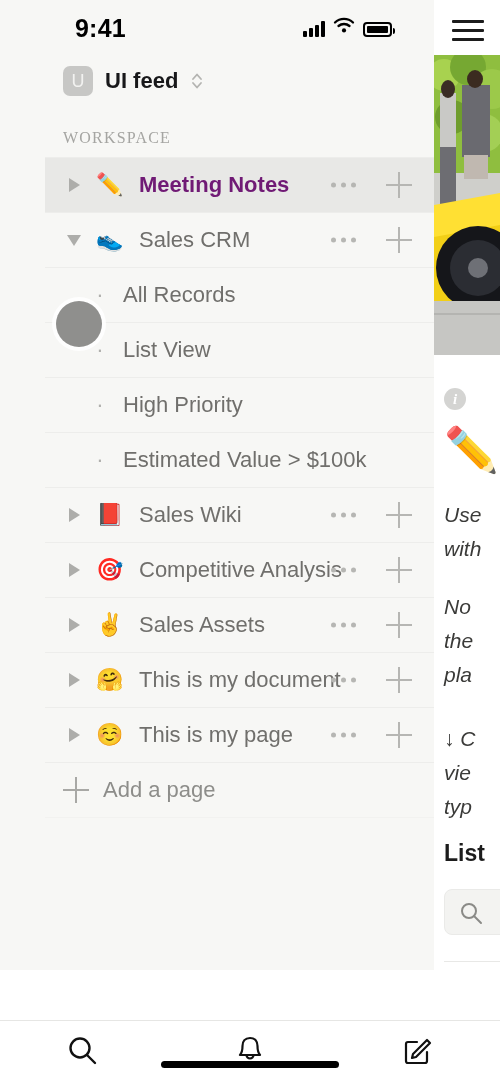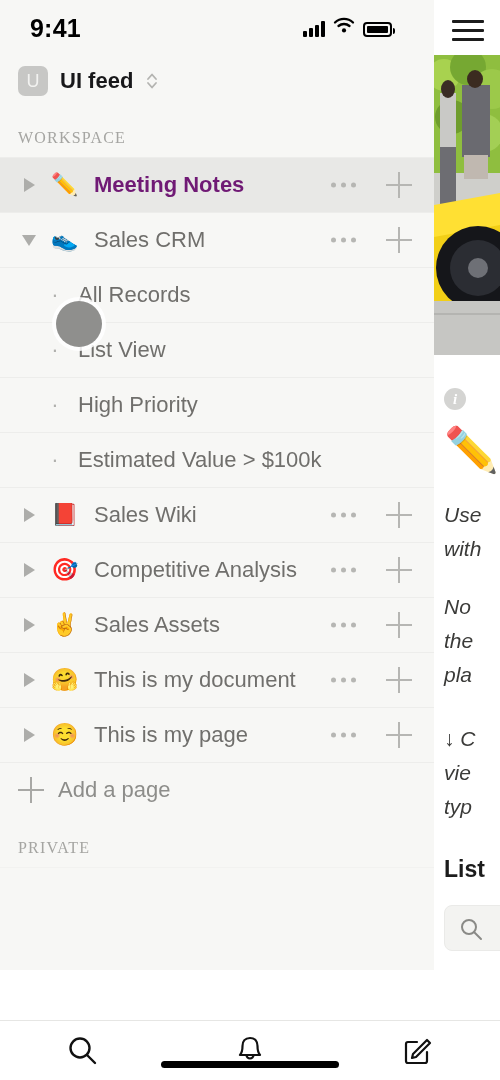--- a/index.html
+++ b/index.html
@@ -46,37 +46,37 @@
   }
   .page-emoji { font-size: 44px; line-height: 1; margin-top: 18px; }
   .page-para {
     margin-top: 26px; font-size: 21px; line-height: 34px; color: #3b3b39;
     white-space: nowrap;
     font-style: italic;
   }
   .page-para.second { margin-top: 24px; }
   .page-para.third  { margin-top: 30px; }
   .page-h {
-    margin-top: 32px; font-size: 23px; font-weight: bold; color: #1c1c1c;
+    margin-top: 16px; font-size: 23px; font-weight: bold; color: #1c1c1c;
     white-space: nowrap;
   }
   .page-search {
     margin-top: 22px; width: 120px; height: 46px; border-radius: 8px;
     background: #f3f3f1; border: 1px solid #eaeae8; position: relative;
   }
   .page-search .mag { position: absolute; left: 14px; top: 11px; }
   .page-div {
     margin-top: 26px; width: 120px; height: 1px; background: #e8e8e6;
   }
   .page-docicon { margin-top: 22px; }
 
   
   .drawer {
     position: absolute; top: 0; left: 0; width: 434px; height: 1020px;
-    background: #f7f7f5; overflow: hidden;
+    background: #f7f7f5; overflow: hidden; padding-left: 45px;
   }
 
   .statusbar {
     height: 55px; position: relative;
   }
   .clock {
     position: absolute; left: 30px; top: 14px;
     font-size: 25px; font-weight: bold; color: #000; letter-spacing: 0.2px;
   }
   .status-right {
@@ -408,21 +408,20 @@
           <i></i>
         </span>
       <span class="plus"></span>
     </div>
 
     <div class="row addpage">
       <span class="plusmark"></span>
       <span class="label">Add a page</span>
     </div>
 
-    <div class="section-label">PRIVATE</div>
 
     <div class="row cutoff"></div>
 
     <div class="touch-dot"></div>
   </div>
 
   <div class="tabzone"></div>
   <div class="tabbar">
     <div class="tab">
       <svg width="34" height="34" viewBox="0 0 34 34" fill="none" xmlns="http://www.w3.org/2000/svg">

